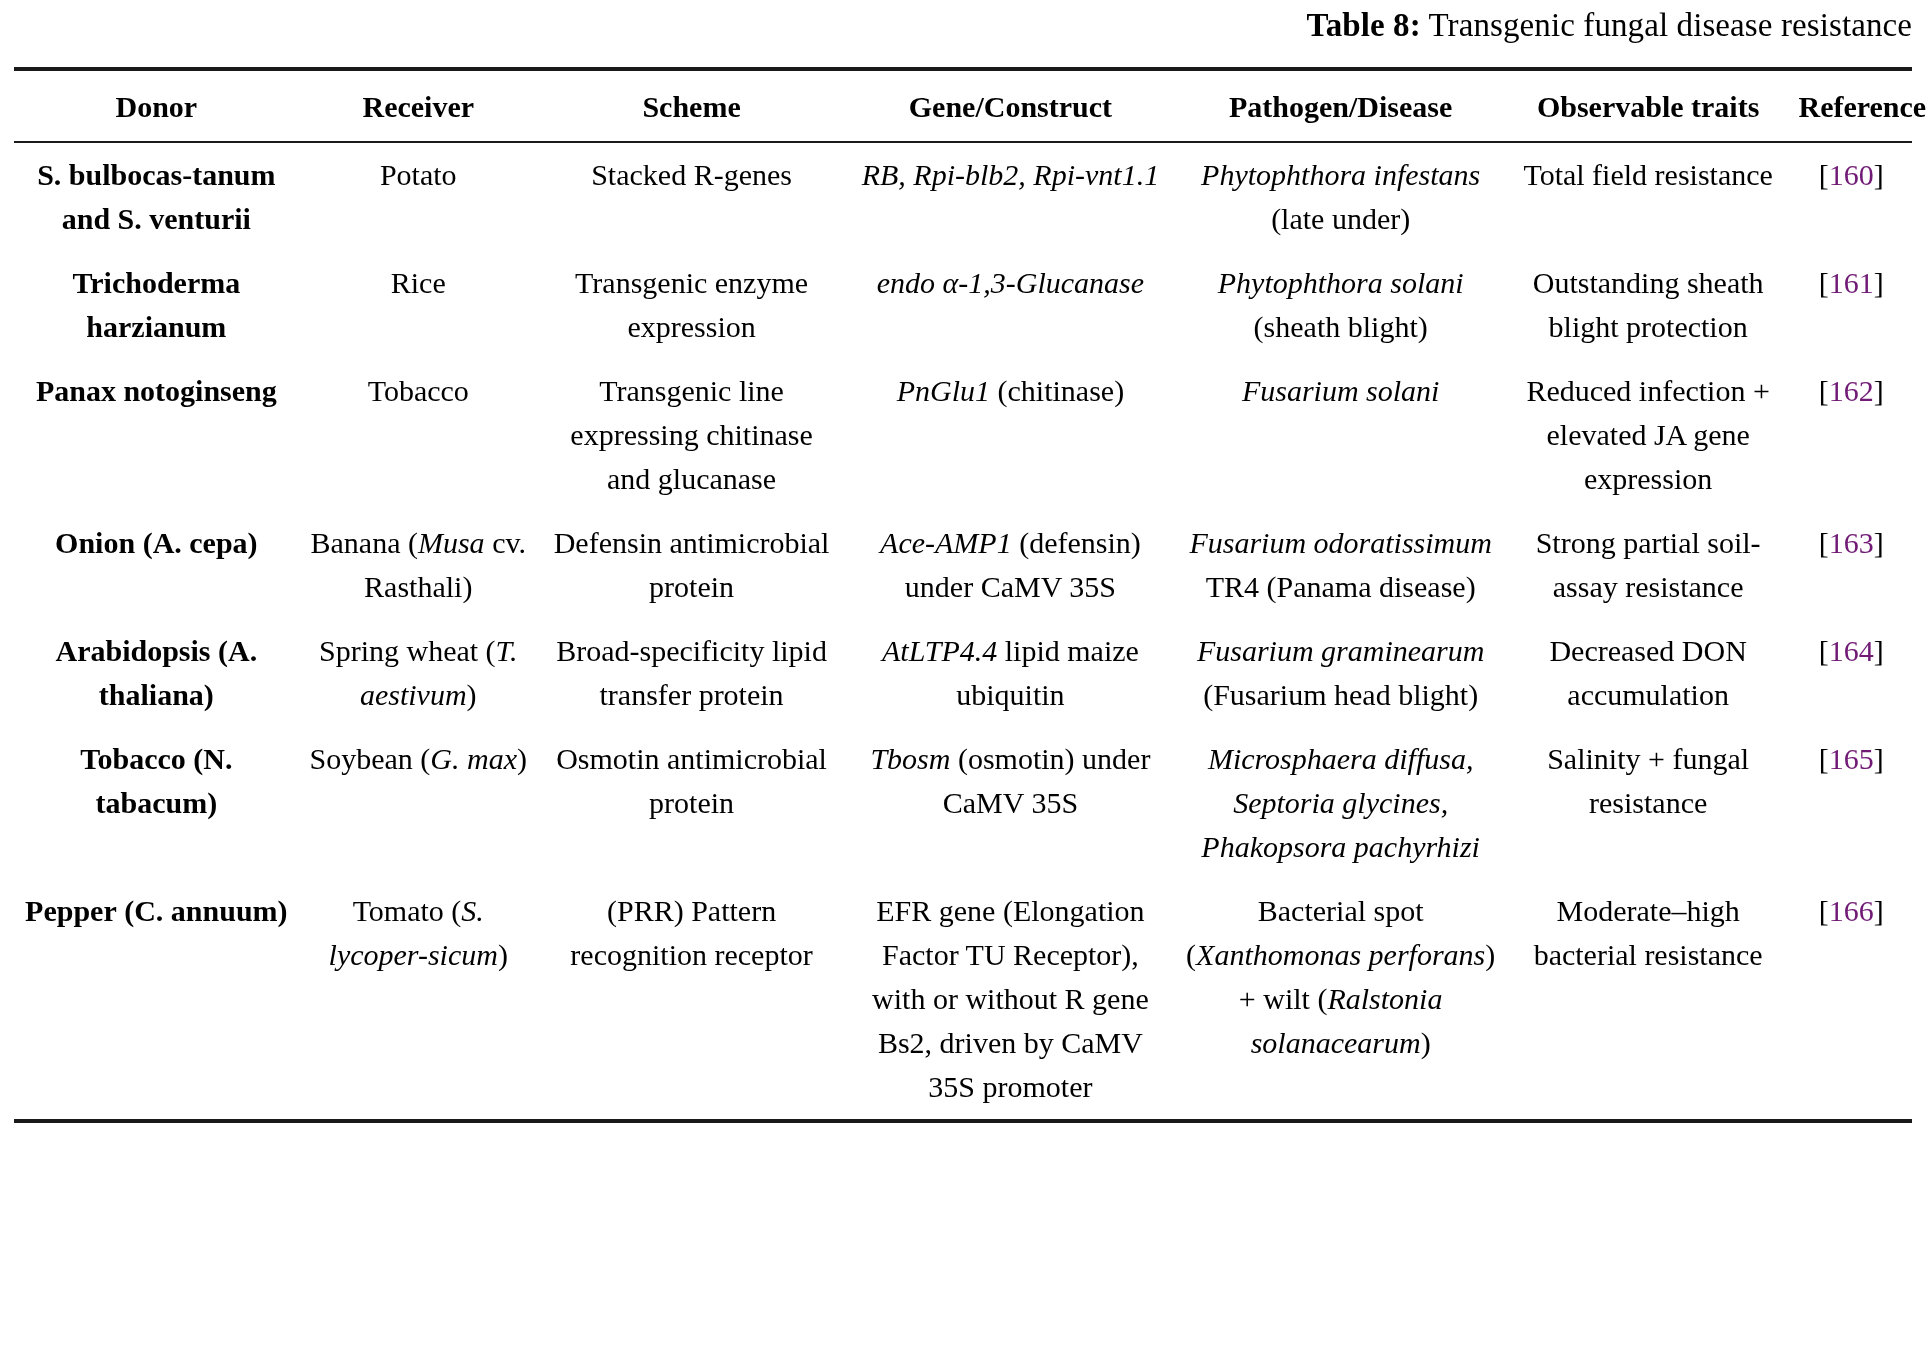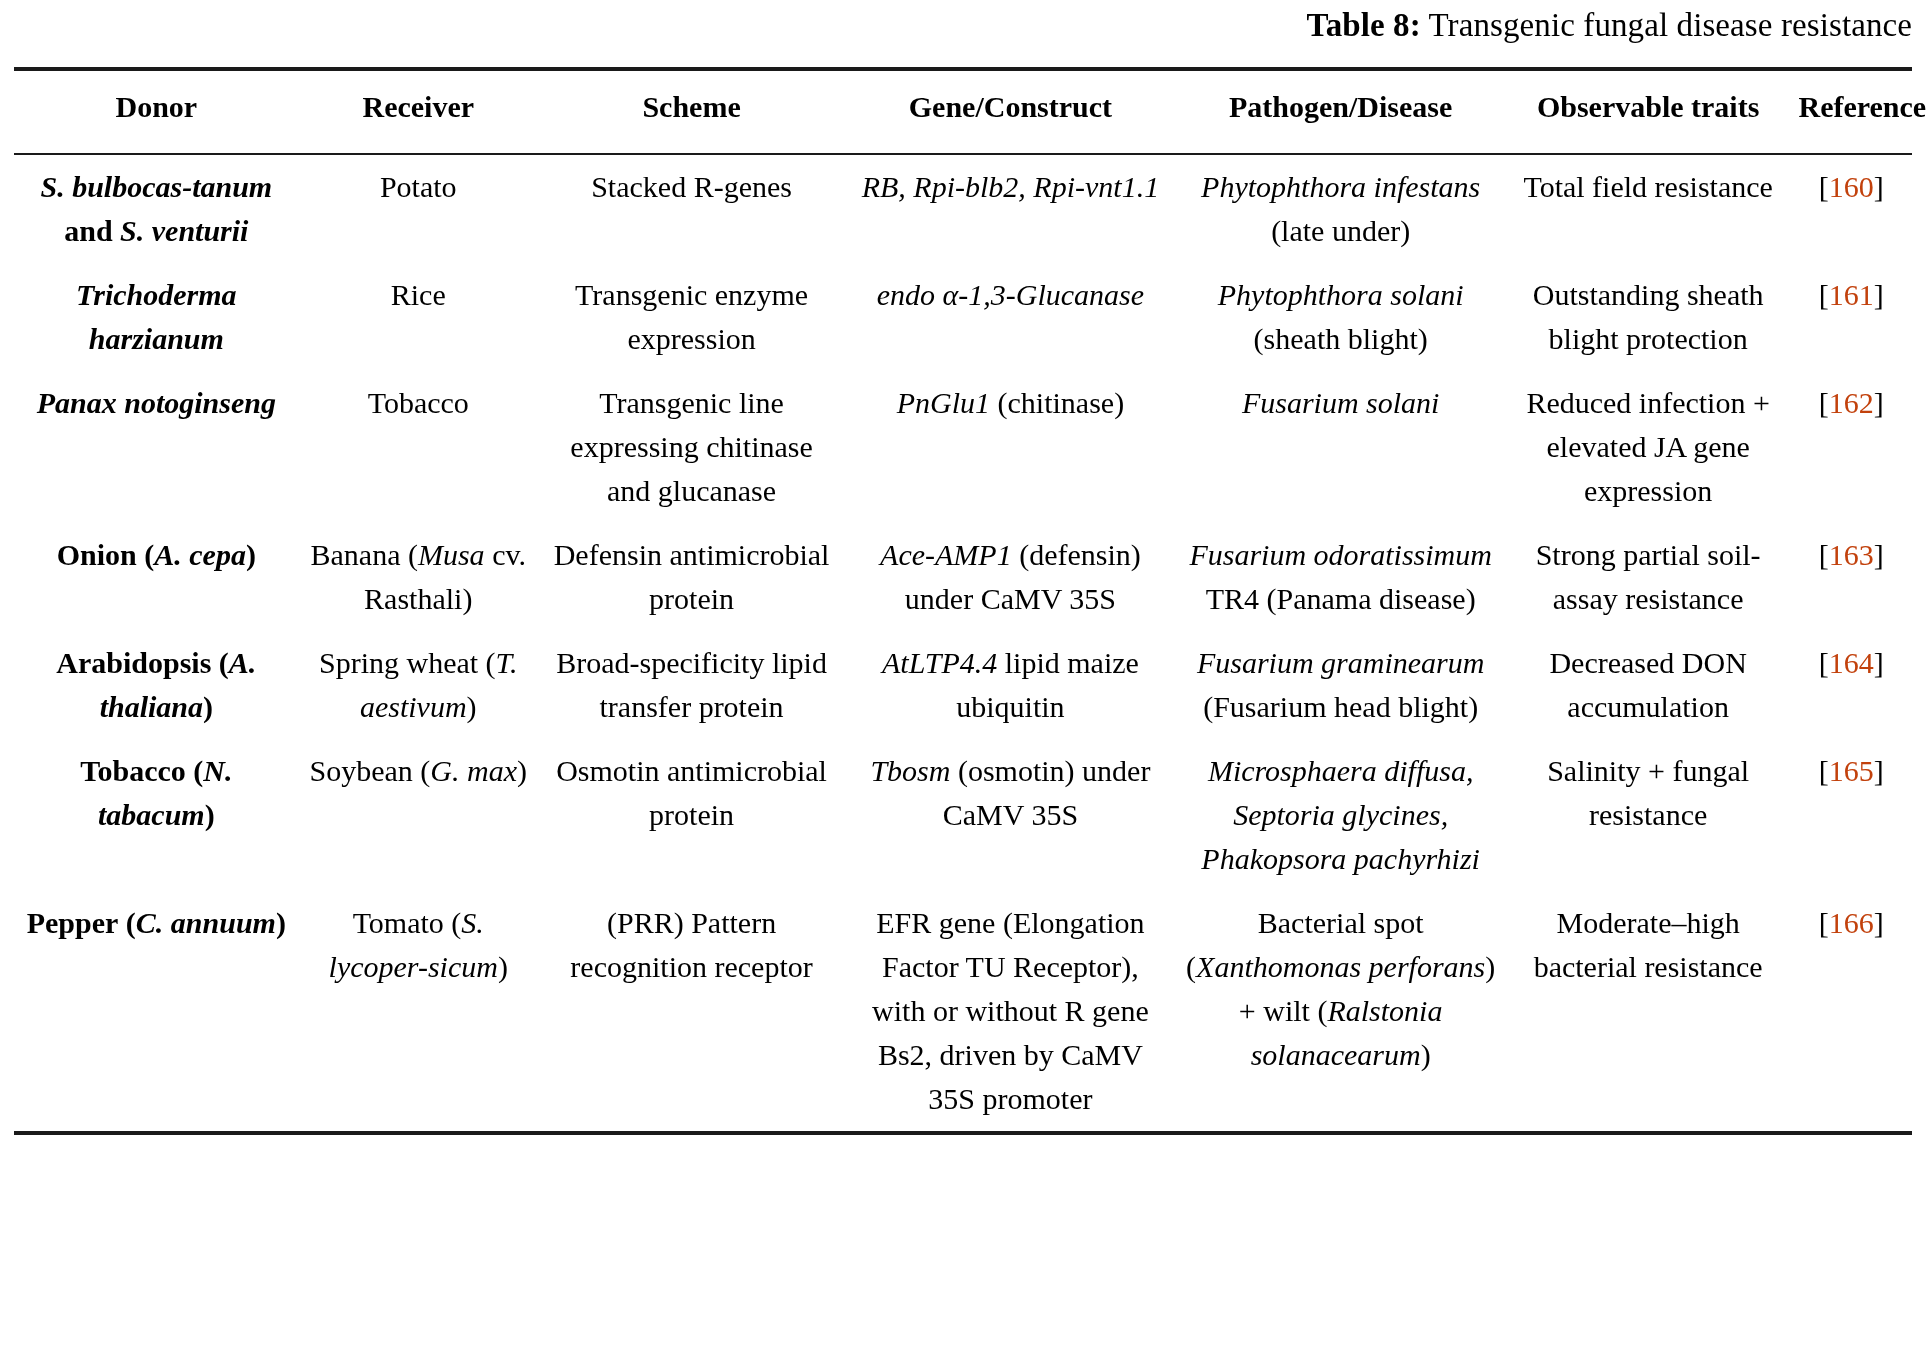--- a/index.html
+++ b/index.html
@@ -55,43 +55,43 @@
   table.tbl td {
     text-align: center;
     vertical-align: top;
     padding: 0 8px;
     border: none;
   }
   table.tbl thead th {
     font-weight: bold;
     font-size: 30px;
     padding-top: 14px;
-    padding-bottom: 24px;
+    padding-bottom: 12px;
     vertical-align: top;
   }
   table.tbl tbody td {
     padding-top: 10px;
     padding-bottom: 10px;
   }
   tbody tr.data-row td { vertical-align: top; }
 
   
   col.c-donor     { width: 15.0%; }
   col.c-receiver  { width: 12.6%; }
   col.c-scheme    { width: 16.2%; }
   col.c-gene      { width: 17.4%; }
   col.c-pathogen  { width: 17.4%; }
   col.c-traits    { width: 15.0%; }
   col.c-reference { width:  6.4%; }
 
-  .bi   { font-weight: bold; font-style: italic; }
+  .bi   { font-weight: bold; }
   .b    { font-weight: bold; font-style: normal; text-align: right; }
   .i    { font-style: italic; margin-top: 48px; }
   .r    { font-style: normal; font-weight: normal; }
-  .refnum { color: #c2410c; }
+  .refnum { color: #701a75; }
 </style>
 </head>
 <body>
 
 <div class="page">
 
   <div class="table-caption">
     <span class="cap-label">Table 8:</span><span> Transgenic fungal disease resistance</span>
   </div>
 

